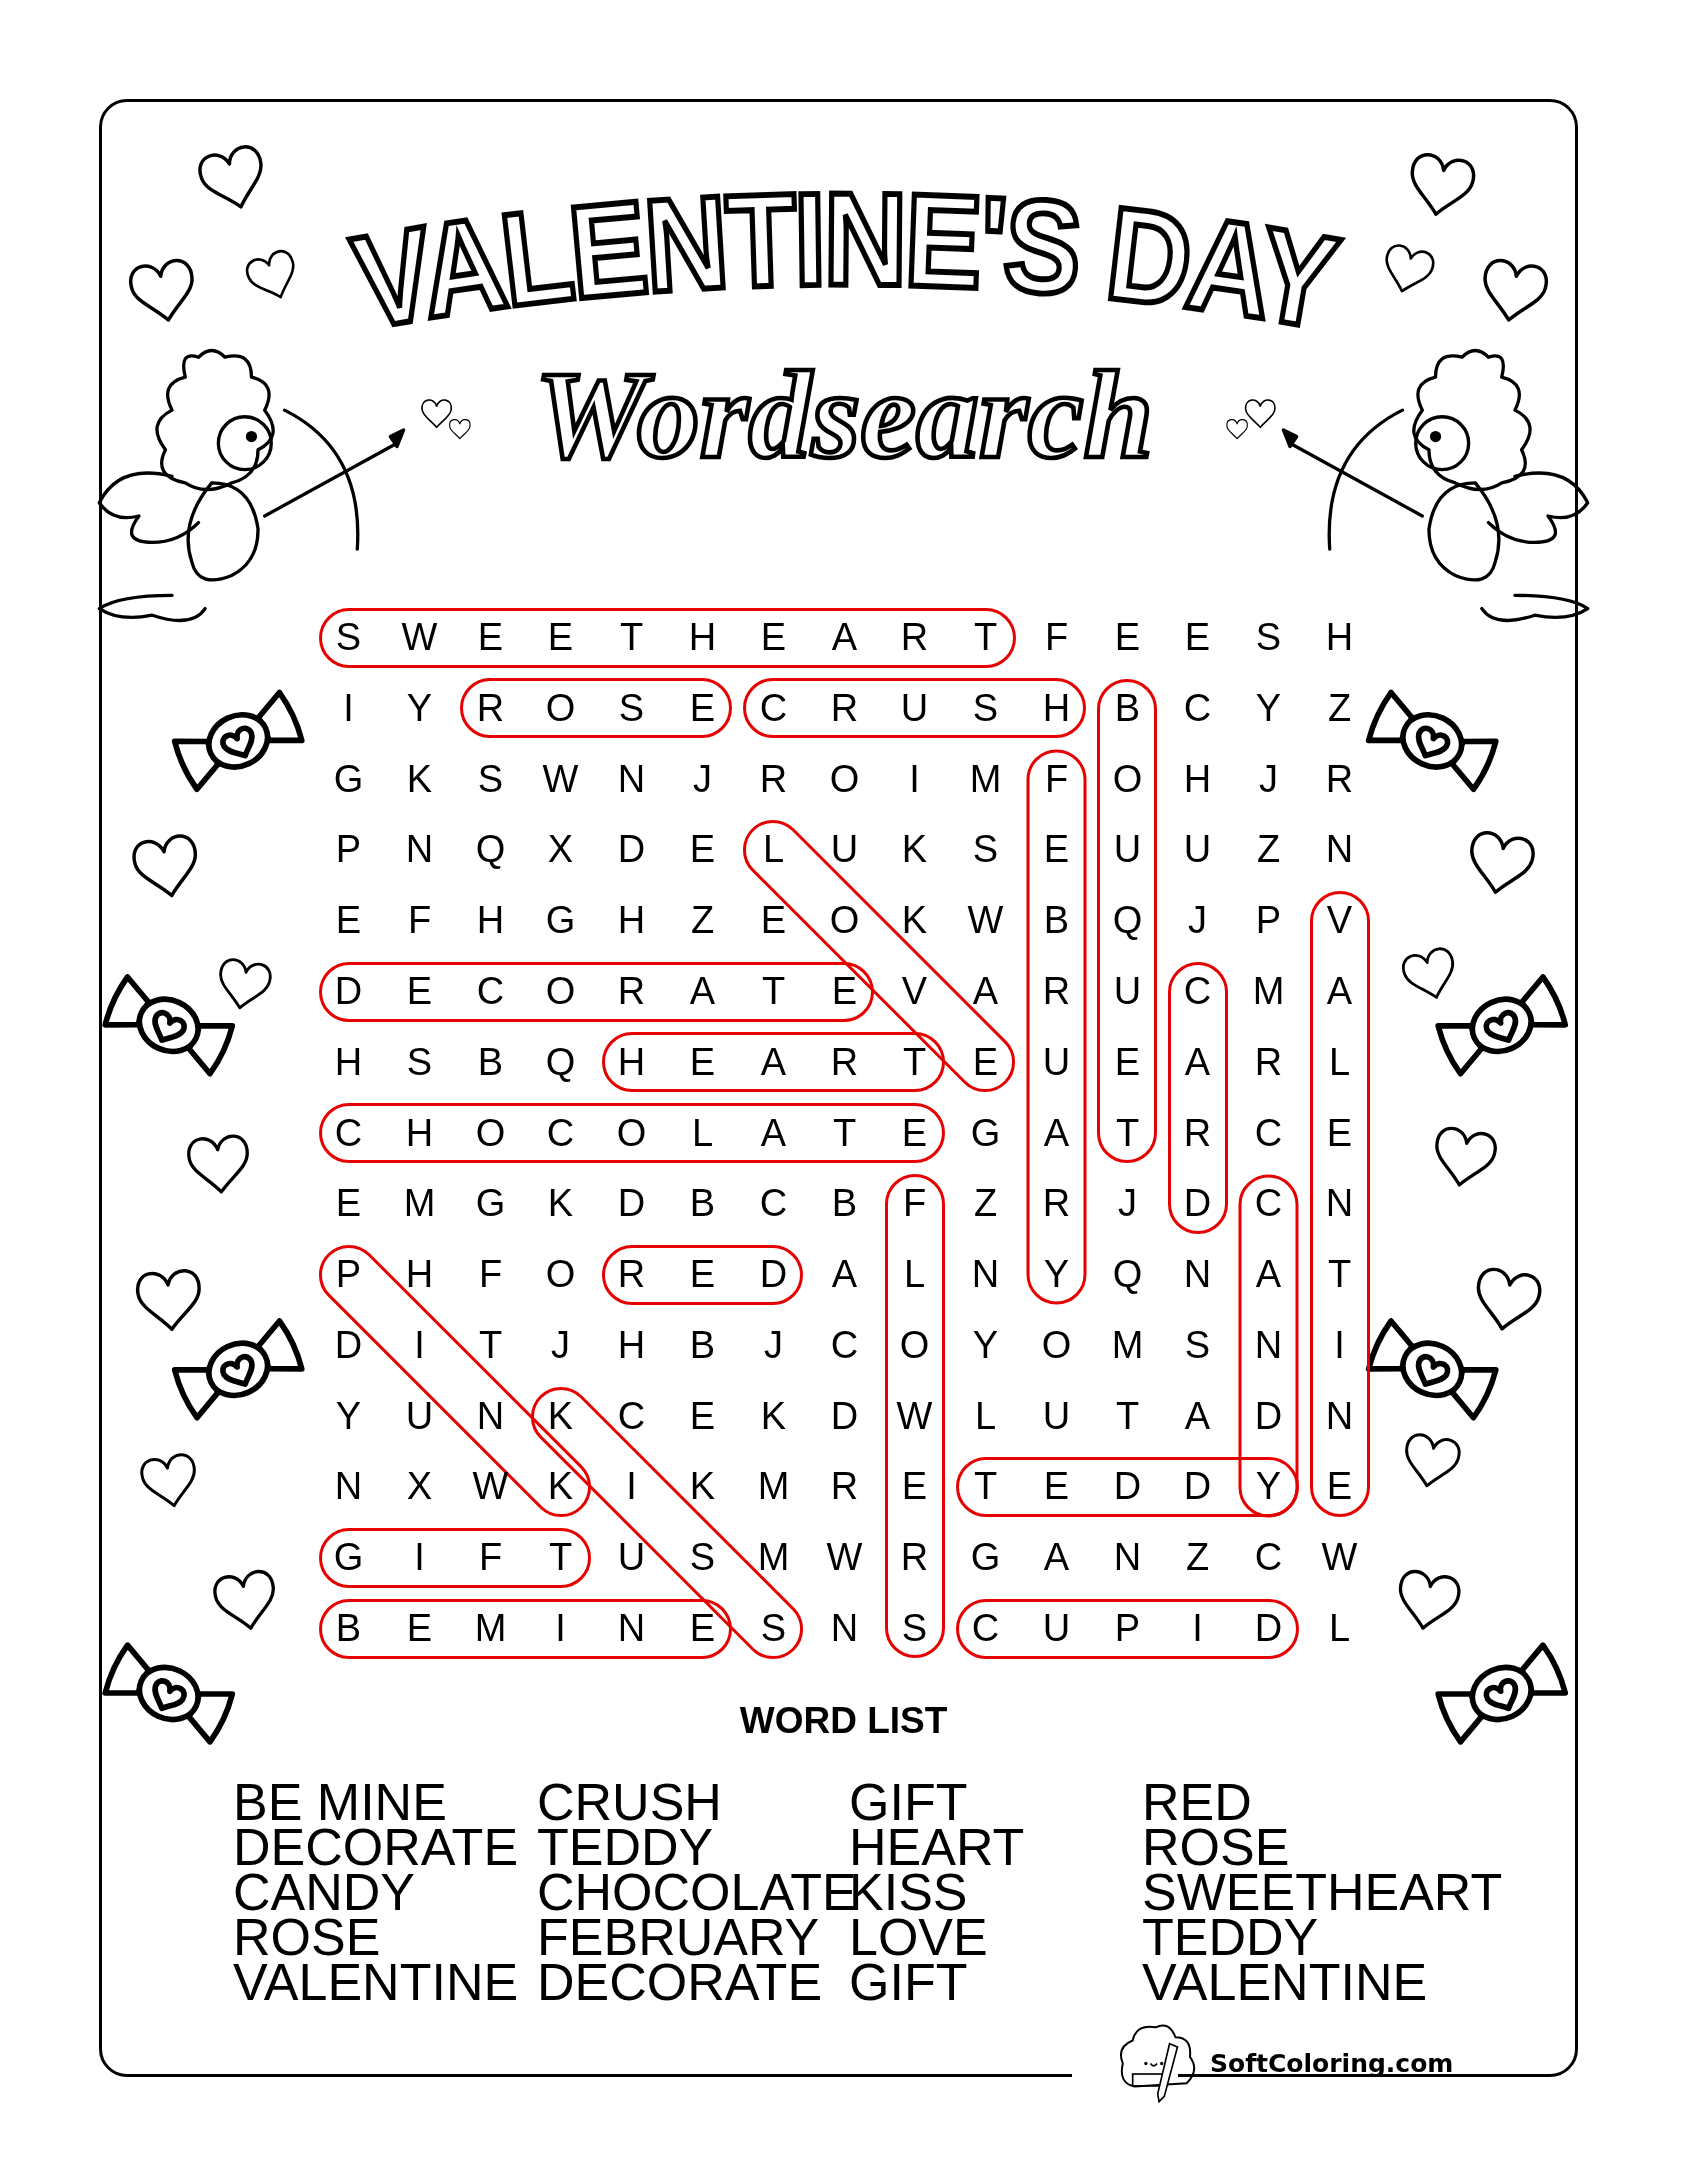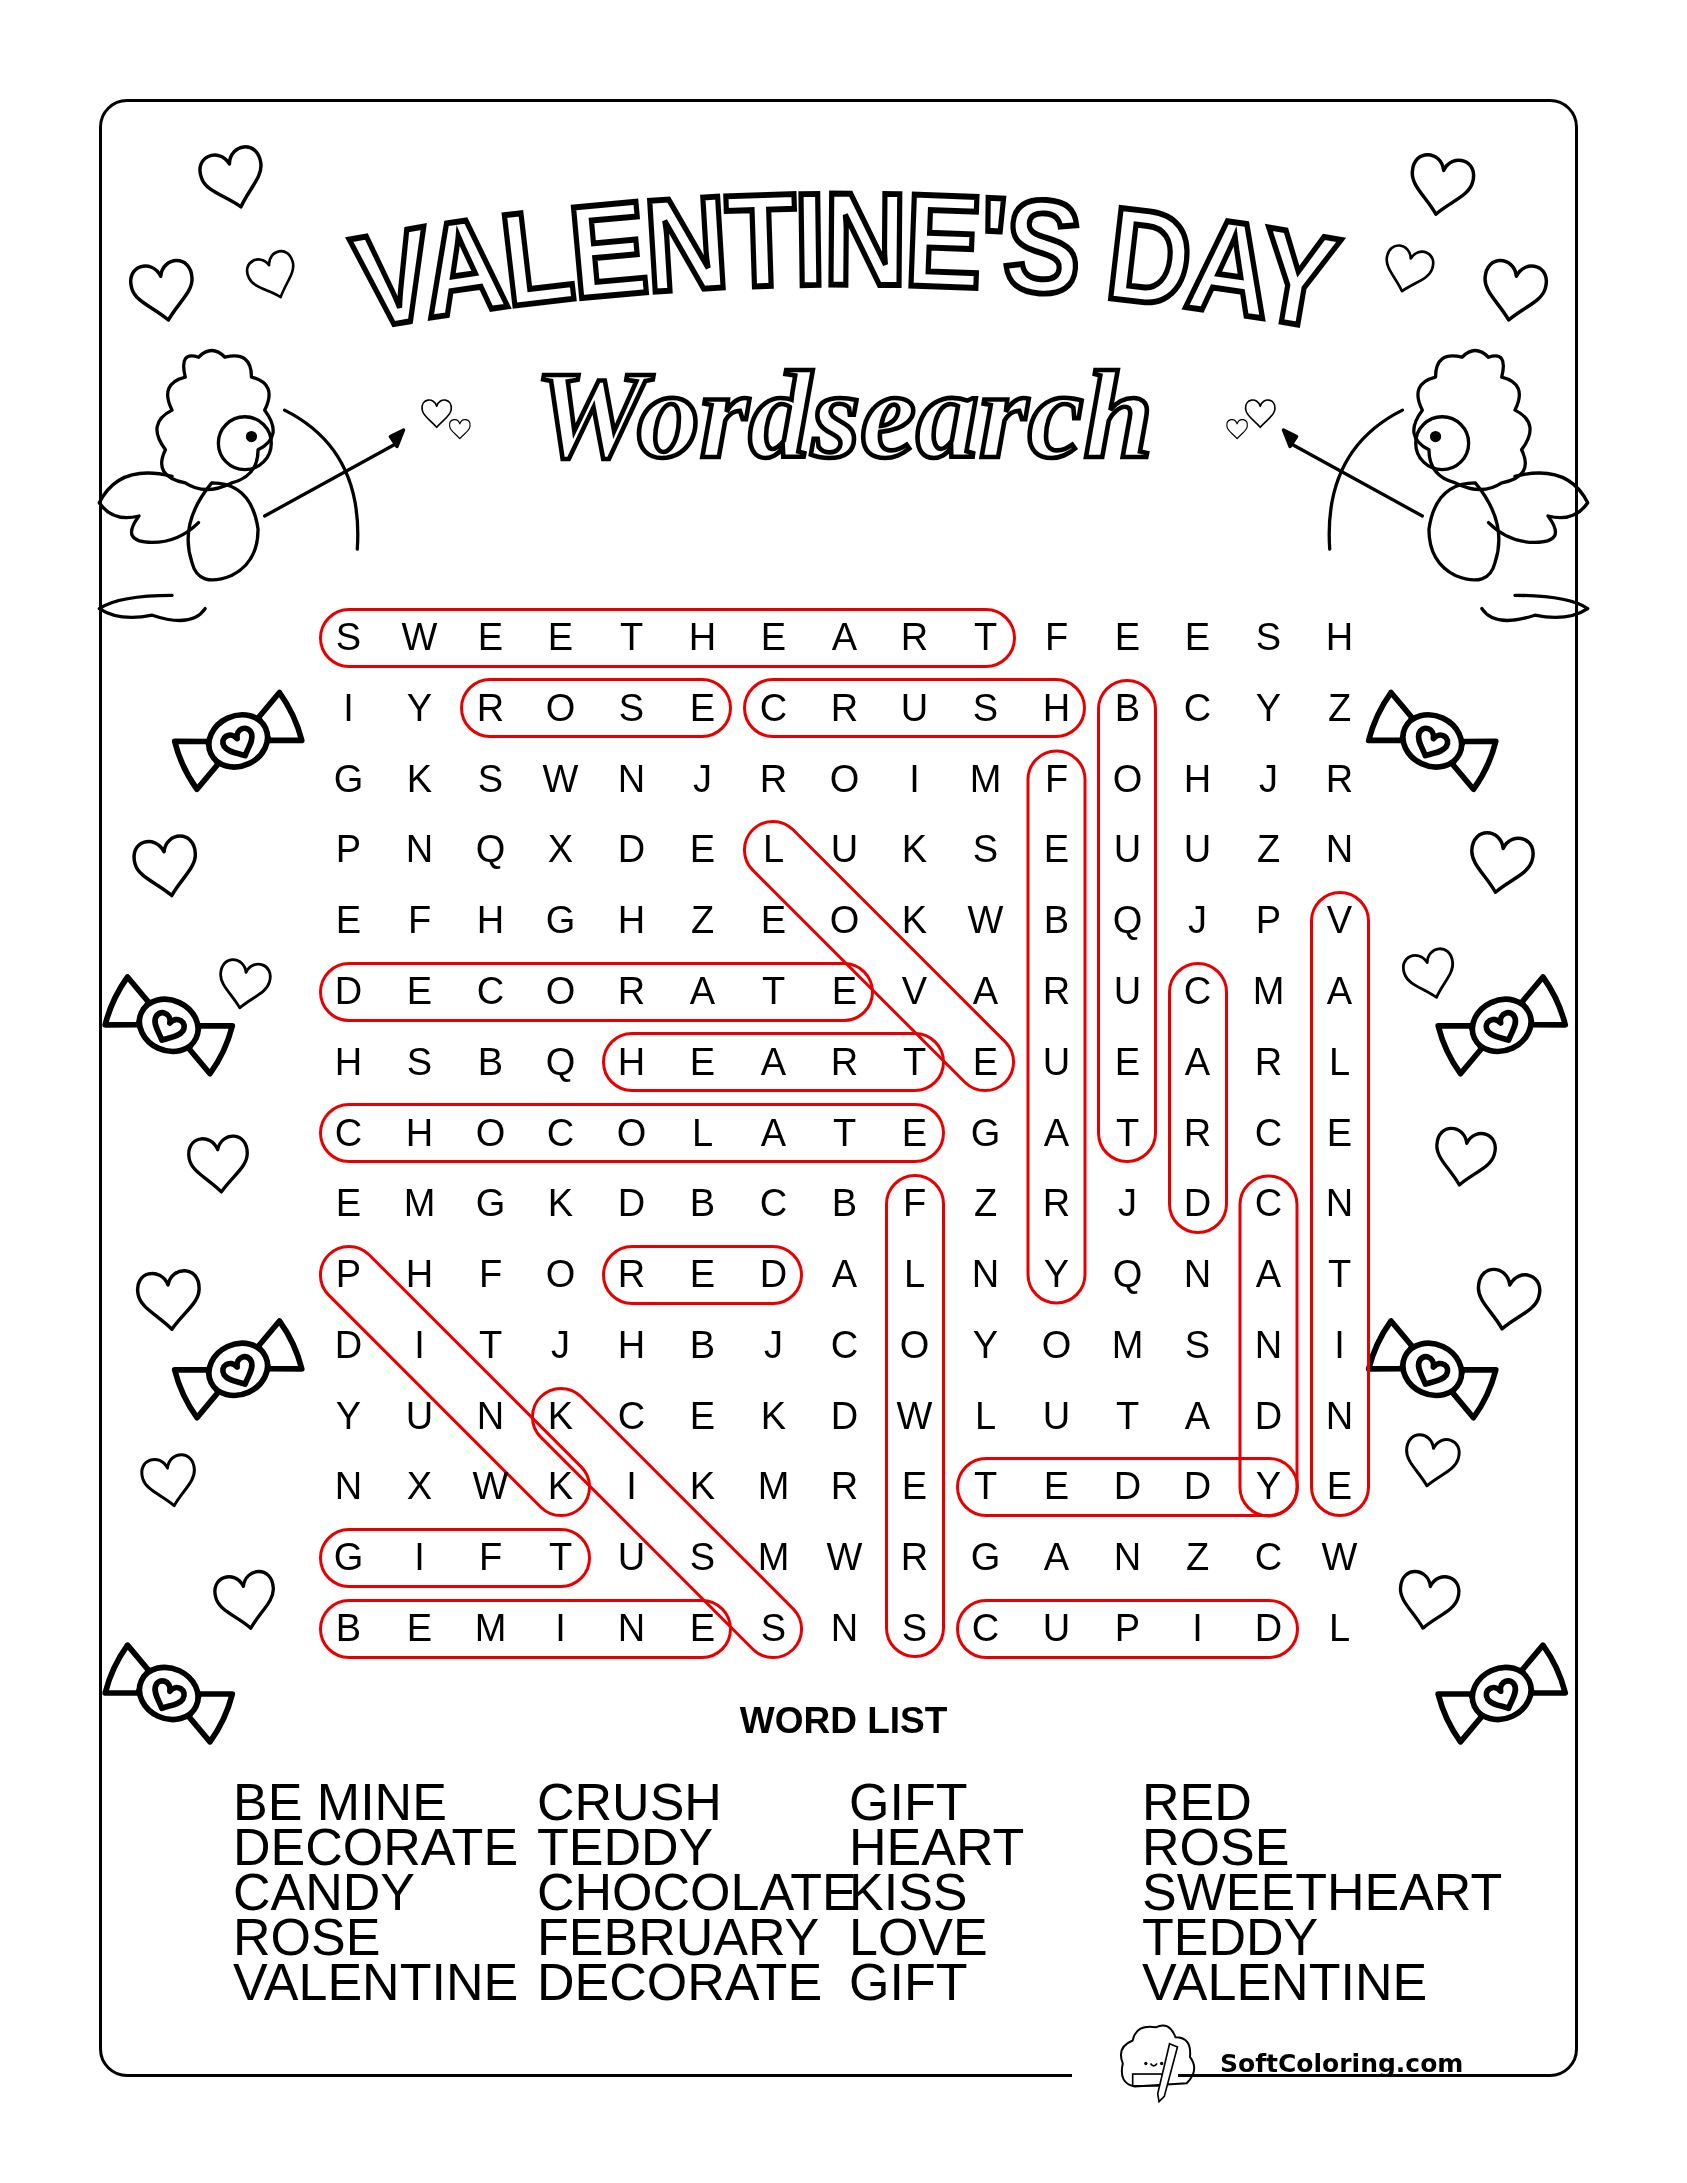--- a/index.html
+++ b/index.html
@@ -8,21 +8,21 @@
   .frame-gap{position:absolute;left:1072px;top:2067px;width:106px;height:20px;background:#fff;}
   .title-main{position:absolute;left:0;top:179px;width:1687px;text-align:center;}
   .title-main svg{display:block;margin:0 auto;}
   .deco{position:absolute;}
   .grid{position:absolute;left:313px;top:602px;width:1062px;height:1062px;}
   .cell{position:absolute;width:71px;height:71px;line-height:71px;text-align:center;font-size:38px;font-family:"Liberation Sans",sans-serif;letter-spacing:0;}
   .hl{position:absolute;border:3.3px solid #e60000;border-radius:30px;box-sizing:border-box;pointer-events:none;}
   .wl-title{position:absolute;left:0;width:1687px;top:1700px;text-align:center;font-weight:bold;font-size:37px;font-family:"Liberation Sans",sans-serif;}
   .wl-col{position:absolute;top:1780px;font-size:52px;line-height:45px;font-family:"Liberation Sans",sans-serif;}
   .wl-item{display:block;white-space:nowrap;}
-  .brand{position:absolute;left:1118px;top:2024px;display:flex;align-items:center;gap:16px;}
+  .brand{position:absolute;left:1118px;top:2024px;display:flex;align-items:center;gap:6px;}
   .brand-text{font-weight:bold;font-size:25px;font-family:"DejaVu Sans",sans-serif;}
 </style>
 </head>
 <body>
 
 <div class="frame"></div>
 <div class="frame-gap"></div>
 
 <div class="title-main">
   <svg width="1032" height="291" viewBox="0 0 1560 440">

